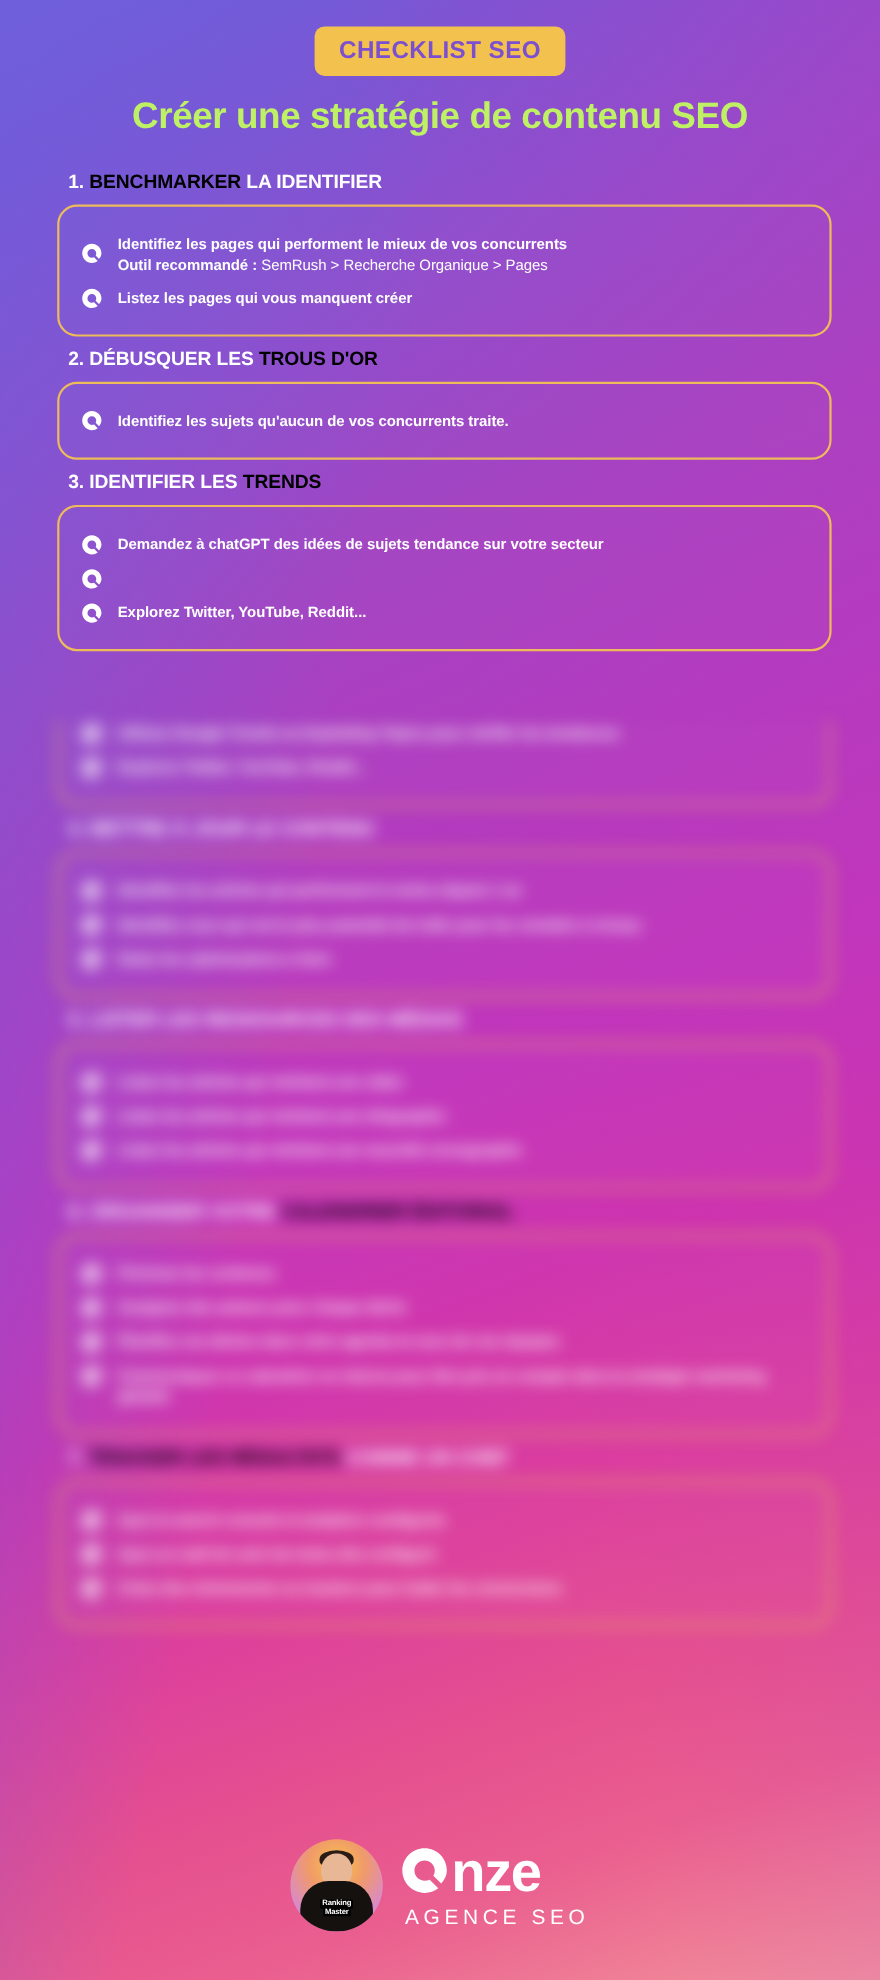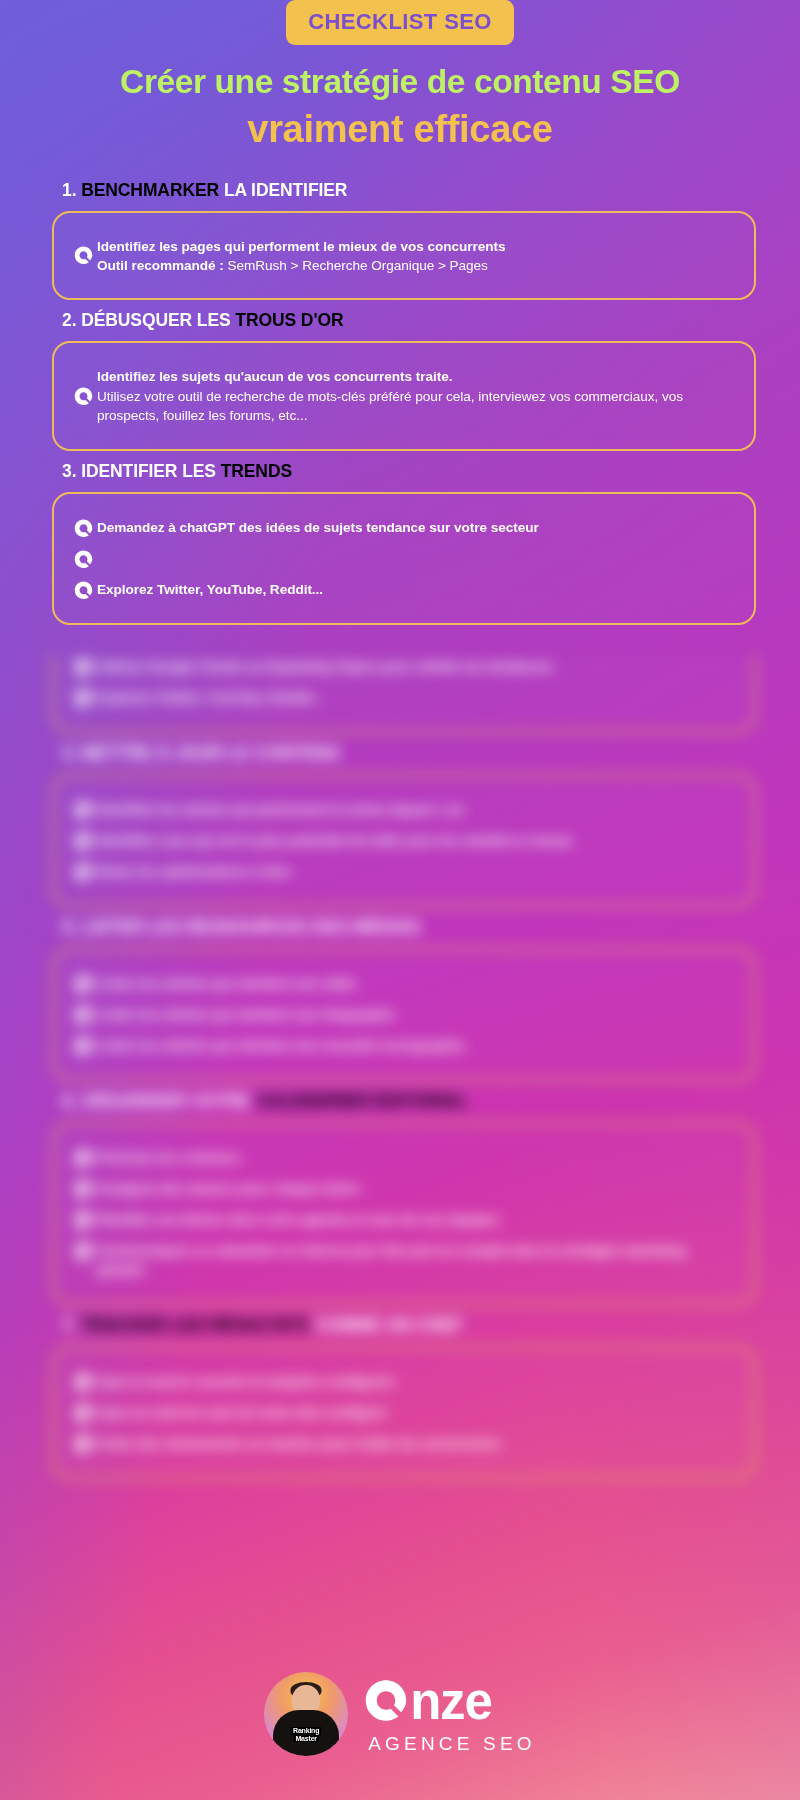--- a/index.html
+++ b/index.html
@@ -47,20 +47,21 @@
   }
 
   #page {
     position: absolute;
     inset: 0;
     z-index: 1;
   }
 
   
   .header {
+    padding-top: 24px;
     text-align: center;
   }
   .badge {
     display: inline-block;
     background: #f2c14e;
     color: #7b4fd0;
     font-size: 22px;
     font-weight: bold;
     letter-spacing: 0.4px;
     padding: 9px 22px 10px;
@@ -103,21 +104,21 @@
   .card {
     border: 2.5px solid #edbb5a;
     border-radius: 18px;
     padding: 18px 22px 18px 20px;
     background: rgba(255,255,255,0.015);
   }
 
   .item {
     display: flex;
     align-items: flex-start;
-    gap: 4px;
+    gap: 14px;
     padding: 5px 0;
   }
 
   
   .qmark {
     flex: 0 0 auto;
     width: 19px;
     height: 19px;
     margin-top: 2px;
     position: relative;
@@ -250,47 +251,54 @@
 </head>
 <body>
 
 <div id="bg"></div>
 
 <div id="page">
 
   <div class="header">
     <div class="badge">CHECKLIST SEO</div>
     <div class="title-main">Créer une stratégie de contenu SEO</div>
-    <div class="title-accent">vraiment efficace</div>
   </div>
 
   <div class="sections" id="clear-sections">
       <div class="section">
         <div class="sec-head"><span>1.</span> <span class="gold">BENCHMARKER</span> <span>LA IDENTIFIER</span></div>
         <div class="card">
           <div class="item center">
             <span class="qmark">
               <svg viewBox="0 0 100 100" xmlns="http://www.w3.org/2000/svg">
                 <path fill="#ffffff" d="M50 3C24.6 3 4 23.6 4 49c0 25.4 20.6 46 46 46 10.6 0 20.4-3.6 28.2-9.6L60.6 67.8A27.6 27.6 0 0 1 50 70c-11.6 0-21-9.4-21-21s9.4-21 21-21 21 9.4 21 21c0 3.9-1.1 7.6-2.9 10.7l16.1 16.1C90.9 68.4 96 59.3 96 49 96 23.6 75.4 3 50 3z"></path>
               </svg>
             </span>
             <div class="item-text"><b>Identifiez les pages qui performent le mieux de vos concurrents</b><br><b>Outil recommandé :</b><span class="reg"> SemRush &gt; Recherche Organique &gt; Pages</span></div>
           </div>
+          <div class="item">
+            <span class="qmark">
+              <svg viewBox="0 0 100 100" xmlns="http://www.w3.org/2000/svg">
+                <path fill="#ffffff" d="M50 3C24.6 3 4 23.6 4 49c0 25.4 20.6 46 46 46 10.6 0 20.4-3.6 28.2-9.6L60.6 67.8A27.6 27.6 0 0 1 50 70c-11.6 0-21-9.4-21-21s9.4-21 21-21 21 9.4 21 21c0 3.9-1.1 7.6-2.9 10.7l16.1 16.1C90.9 68.4 96 59.3 96 49 96 23.6 75.4 3 50 3z"></path>
+              </svg>
+            </span>
+            <div class="item-text"><b>Listez les pages qui vous manquent créer</b></div>
+          </div>
         </div>
       </div>
       <div class="section">
         <div class="sec-head"><span>2.</span> <span>DÉBUSQUER LES</span> <span class="gold">TROUS D'OR</span></div>
         <div class="card">
           <div class="item center">
             <span class="qmark">
               <svg viewBox="0 0 100 100" xmlns="http://www.w3.org/2000/svg">
                 <path fill="#ffffff" d="M50 3C24.6 3 4 23.6 4 49c0 25.4 20.6 46 46 46 10.6 0 20.4-3.6 28.2-9.6L60.6 67.8A27.6 27.6 0 0 1 50 70c-11.6 0-21-9.4-21-21s9.4-21 21-21 21 9.4 21 21c0 3.9-1.1 7.6-2.9 10.7l16.1 16.1C90.9 68.4 96 59.3 96 49 96 23.6 75.4 3 50 3z"></path>
               </svg>
             </span>
-            <div class="item-text"><b>Identifiez les sujets qu'aucun de vos concurrents traite.</b><br><span class="reg">Utilisez votre outil de recherche de mots-clés préféré pour cela, interviewez vos commerciaux, vos prospects, fouillez les forums, etc...</span></div>
+            <div class="item-text"><b>Identifiez les sujets qu'aucun de vos concurrents traite.</b><br></div>
           </div>
         </div>
       </div>
       <div class="section">
         <div class="sec-head"><span>3.</span> <span>IDENTIFIER LES</span> <span class="gold">TRENDS</span></div>
         <div class="card">
           <div class="item">
             <span class="qmark">
               <svg viewBox="0 0 100 100" xmlns="http://www.w3.org/2000/svg">
                 <path fill="#ffffff" d="M50 3C24.6 3 4 23.6 4 49c0 25.4 20.6 46 46 46 10.6 0 20.4-3.6 28.2-9.6L60.6 67.8A27.6 27.6 0 0 1 50 70c-11.6 0-21-9.4-21-21s9.4-21 21-21 21 9.4 21 21c0 3.9-1.1 7.6-2.9 10.7l16.1 16.1C90.9 68.4 96 59.3 96 49 96 23.6 75.4 3 50 3z"></path>

